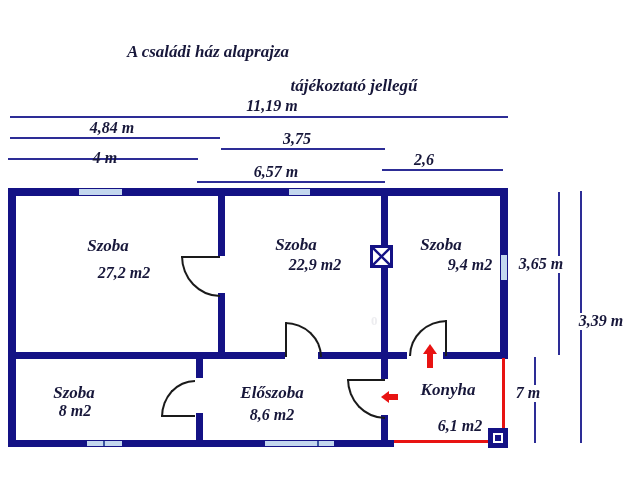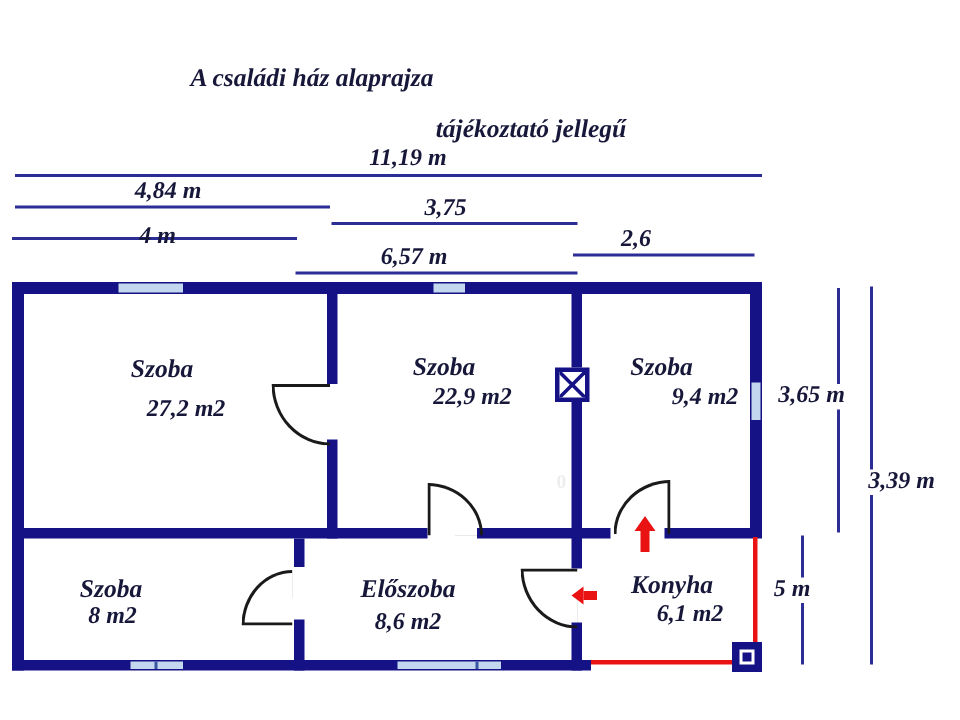--- a/index.html
+++ b/index.html
@@ -41,21 +41,21 @@
   <div class="dline" style="left:534px;top:357px;width:2px;height:86px;"></div>
 
   <div class="lbl t16" style="left:272px;top:98px;">11,19 m</div>
   <div class="lbl t16" style="left:96px;top:120px;margin-left:16px;">4,84 m</div>
   <div class="lbl t16" style="left:297px;top:131px;">3,75</div>
   <div class="lbl t16" style="left:105px;top:150px;">4 m</div>
   <div class="lbl t16" style="left:424px;top:152px;">2,6</div>
   <div class="lbl t16" style="left:276px;top:164px;">6,57 m</div>
   <div class="lbl t16 wbg" style="left:541px;top:256px;">3,65 m</div>
   <div class="lbl t16 wbg" style="left:601px;top:313px;">3,39 m</div>
-  <div class="lbl t16 wbg" style="left:528px;top:385px;">5 m</div>
+  <div class="lbl t16 wbg" style="left:528px;top:385px;">7 m</div>
 
   <div class="wall" style="left:8px;top:188px;width:500px;height:8px;"></div>
   <div class="wall" style="left:8px;top:188px;width:8px;height:259px;"></div>
   <div class="wall" style="left:8px;top:440px;width:386px;height:7px;"></div>
   <div class="wall" style="left:500px;top:188px;width:8px;height:170px;"></div>
 
   <div class="wall" style="left:8px;top:352px;width:277px;height:7px;"></div>
   <div class="wall" style="left:318px;top:352px;width:89px;height:7px;"></div>
   <div class="wall" style="left:443px;top:352px;width:65px;height:7px;"></div>
 
@@ -108,17 +108,17 @@
   <div class="lbl t17" style="left:441px;top:236px;">Szoba</div>
   <div class="lbl t16" style="left:450px;top:257px;margin-left:20px;">9,4 m2</div>
 
   <div class="lbl t17" style="left:74px;top:384px;">Szoba</div>
   <div class="lbl t16" style="left:75px;top:403px;">8 m2</div>
 
   <div class="lbl t17" style="left:272px;top:384px;">Előszoba</div>
   <div class="lbl t16" style="left:272px;top:407px;">8,6 m2</div>
 
   <div class="lbl t17" style="left:448px;top:381px;">Konyha</div>
-  <div class="lbl t16" style="left:460px;top:402px;">6,1 m2</div>
+  <div class="lbl t16" style="left:460px;top:418px;">6,1 m2</div>
 
   <div class="watermark">0</div>
 
 </div>
 
 </body></html>

